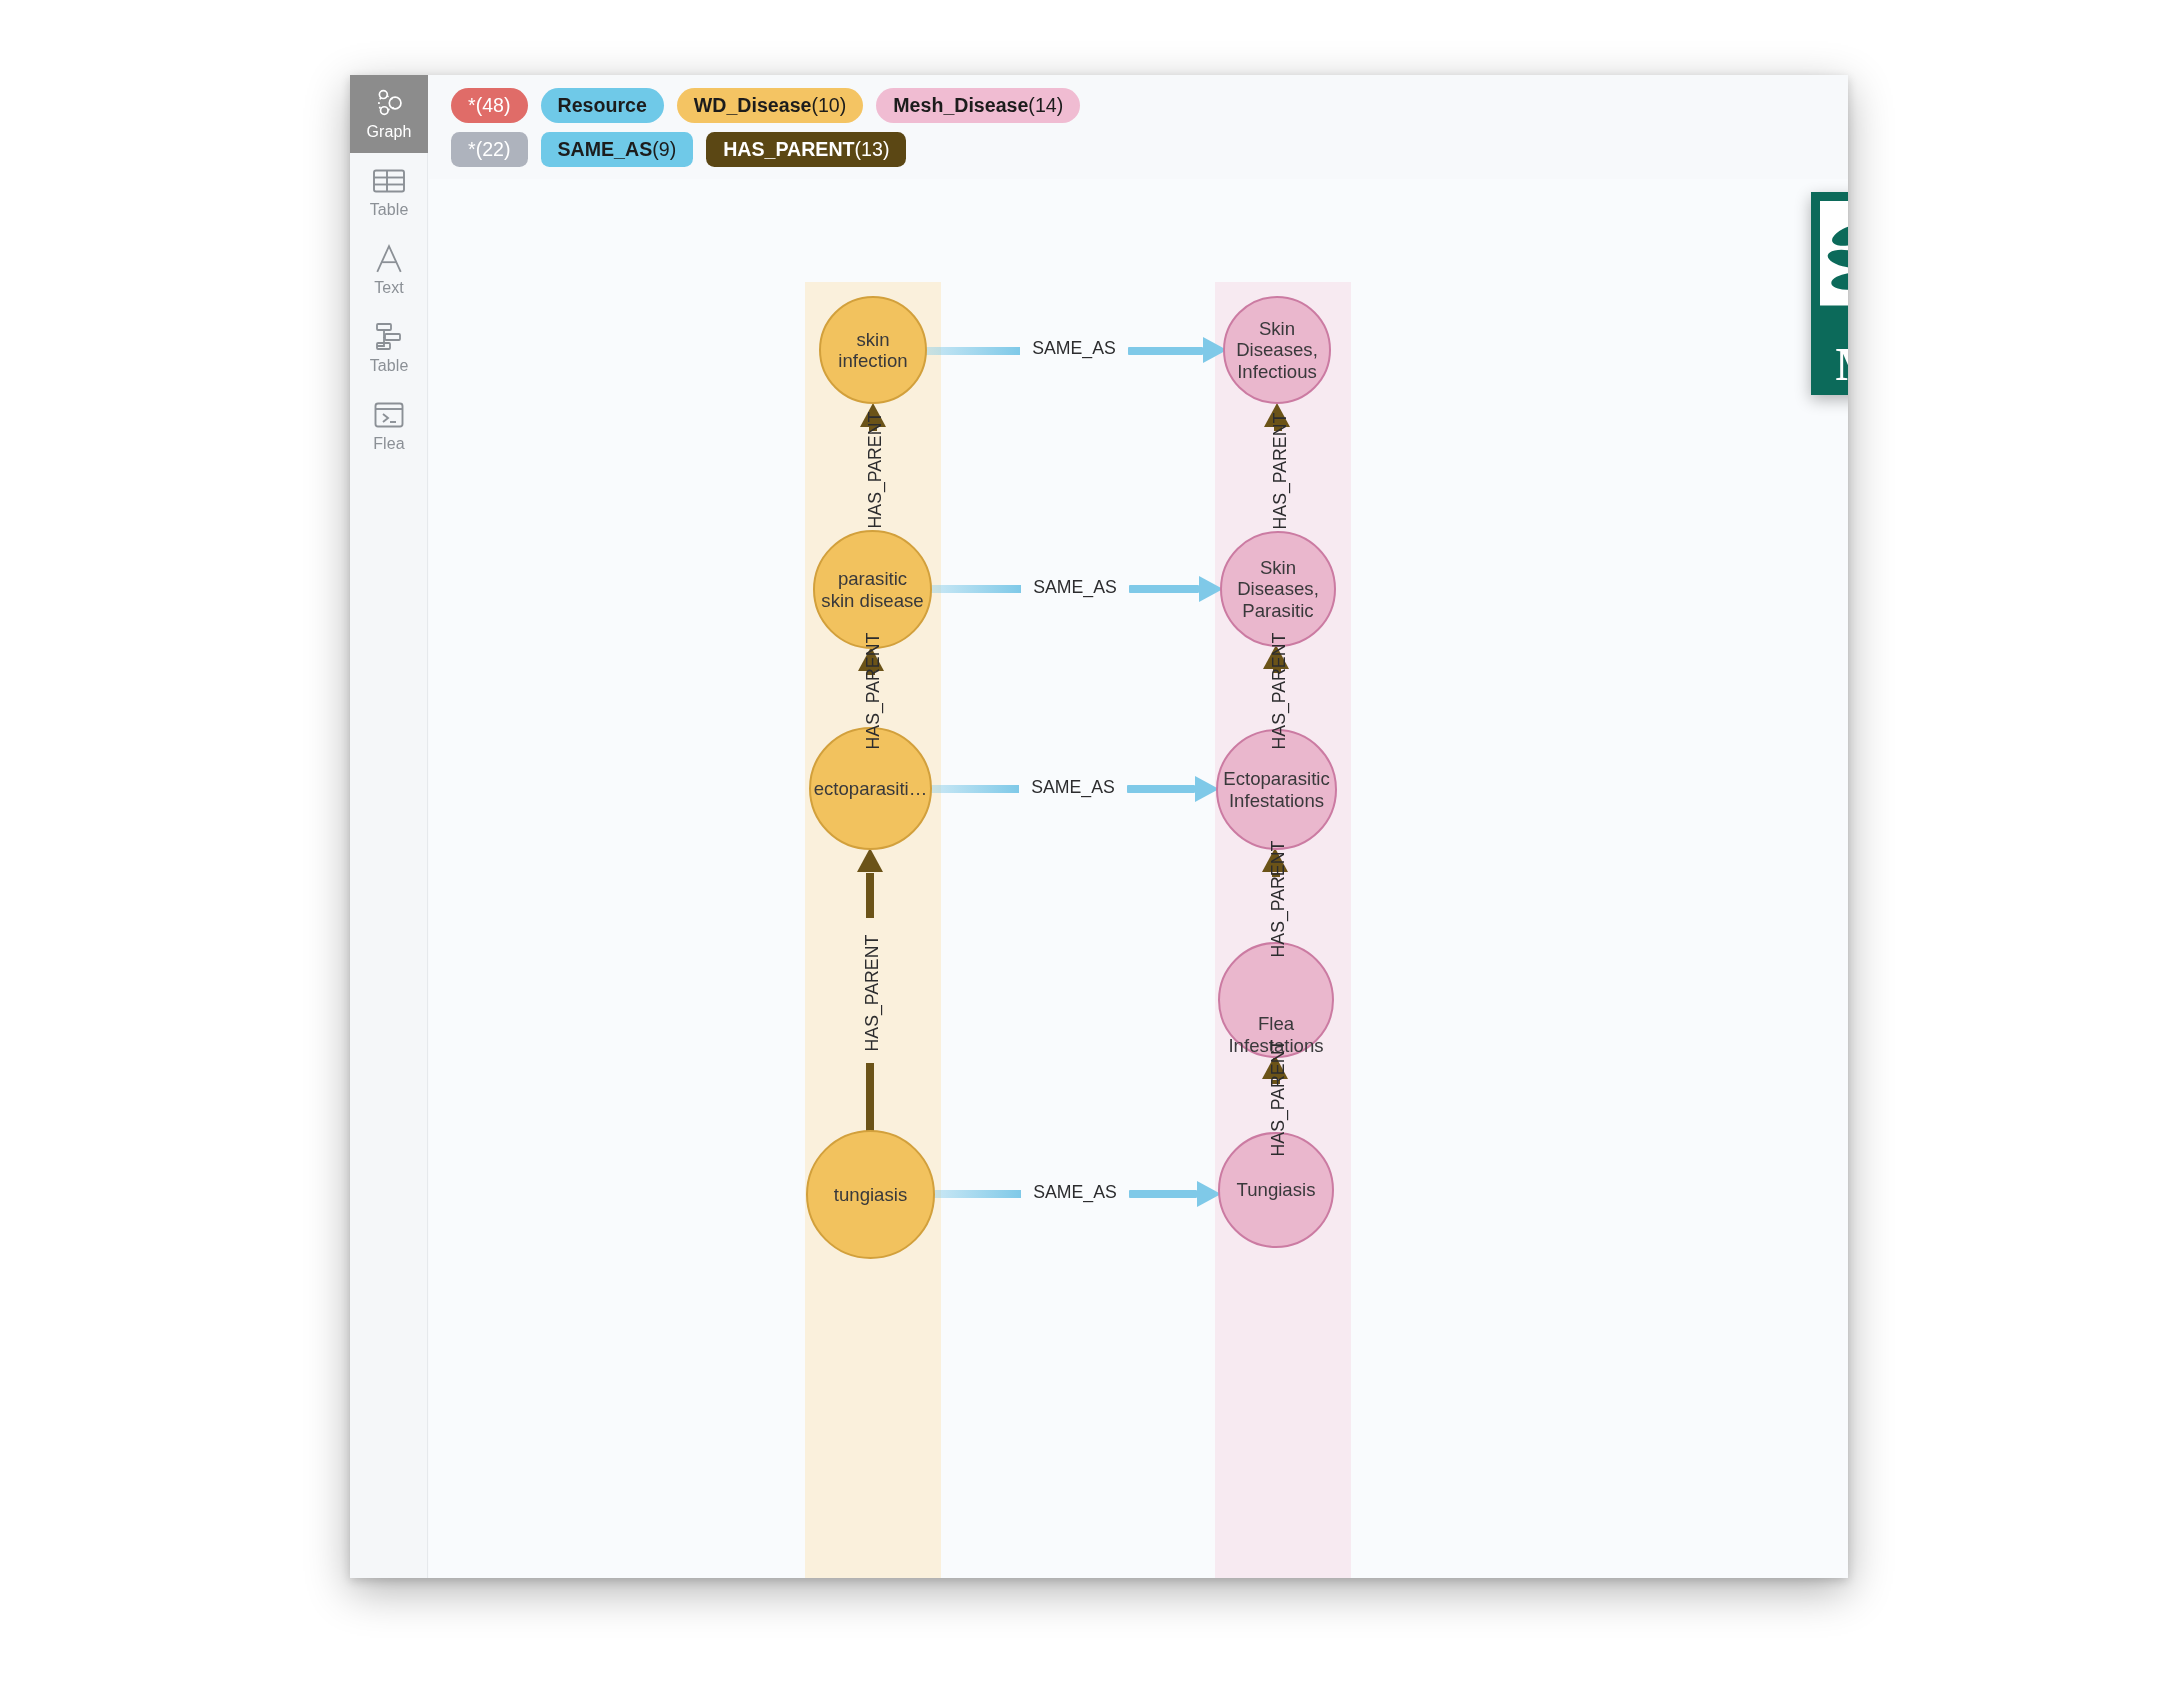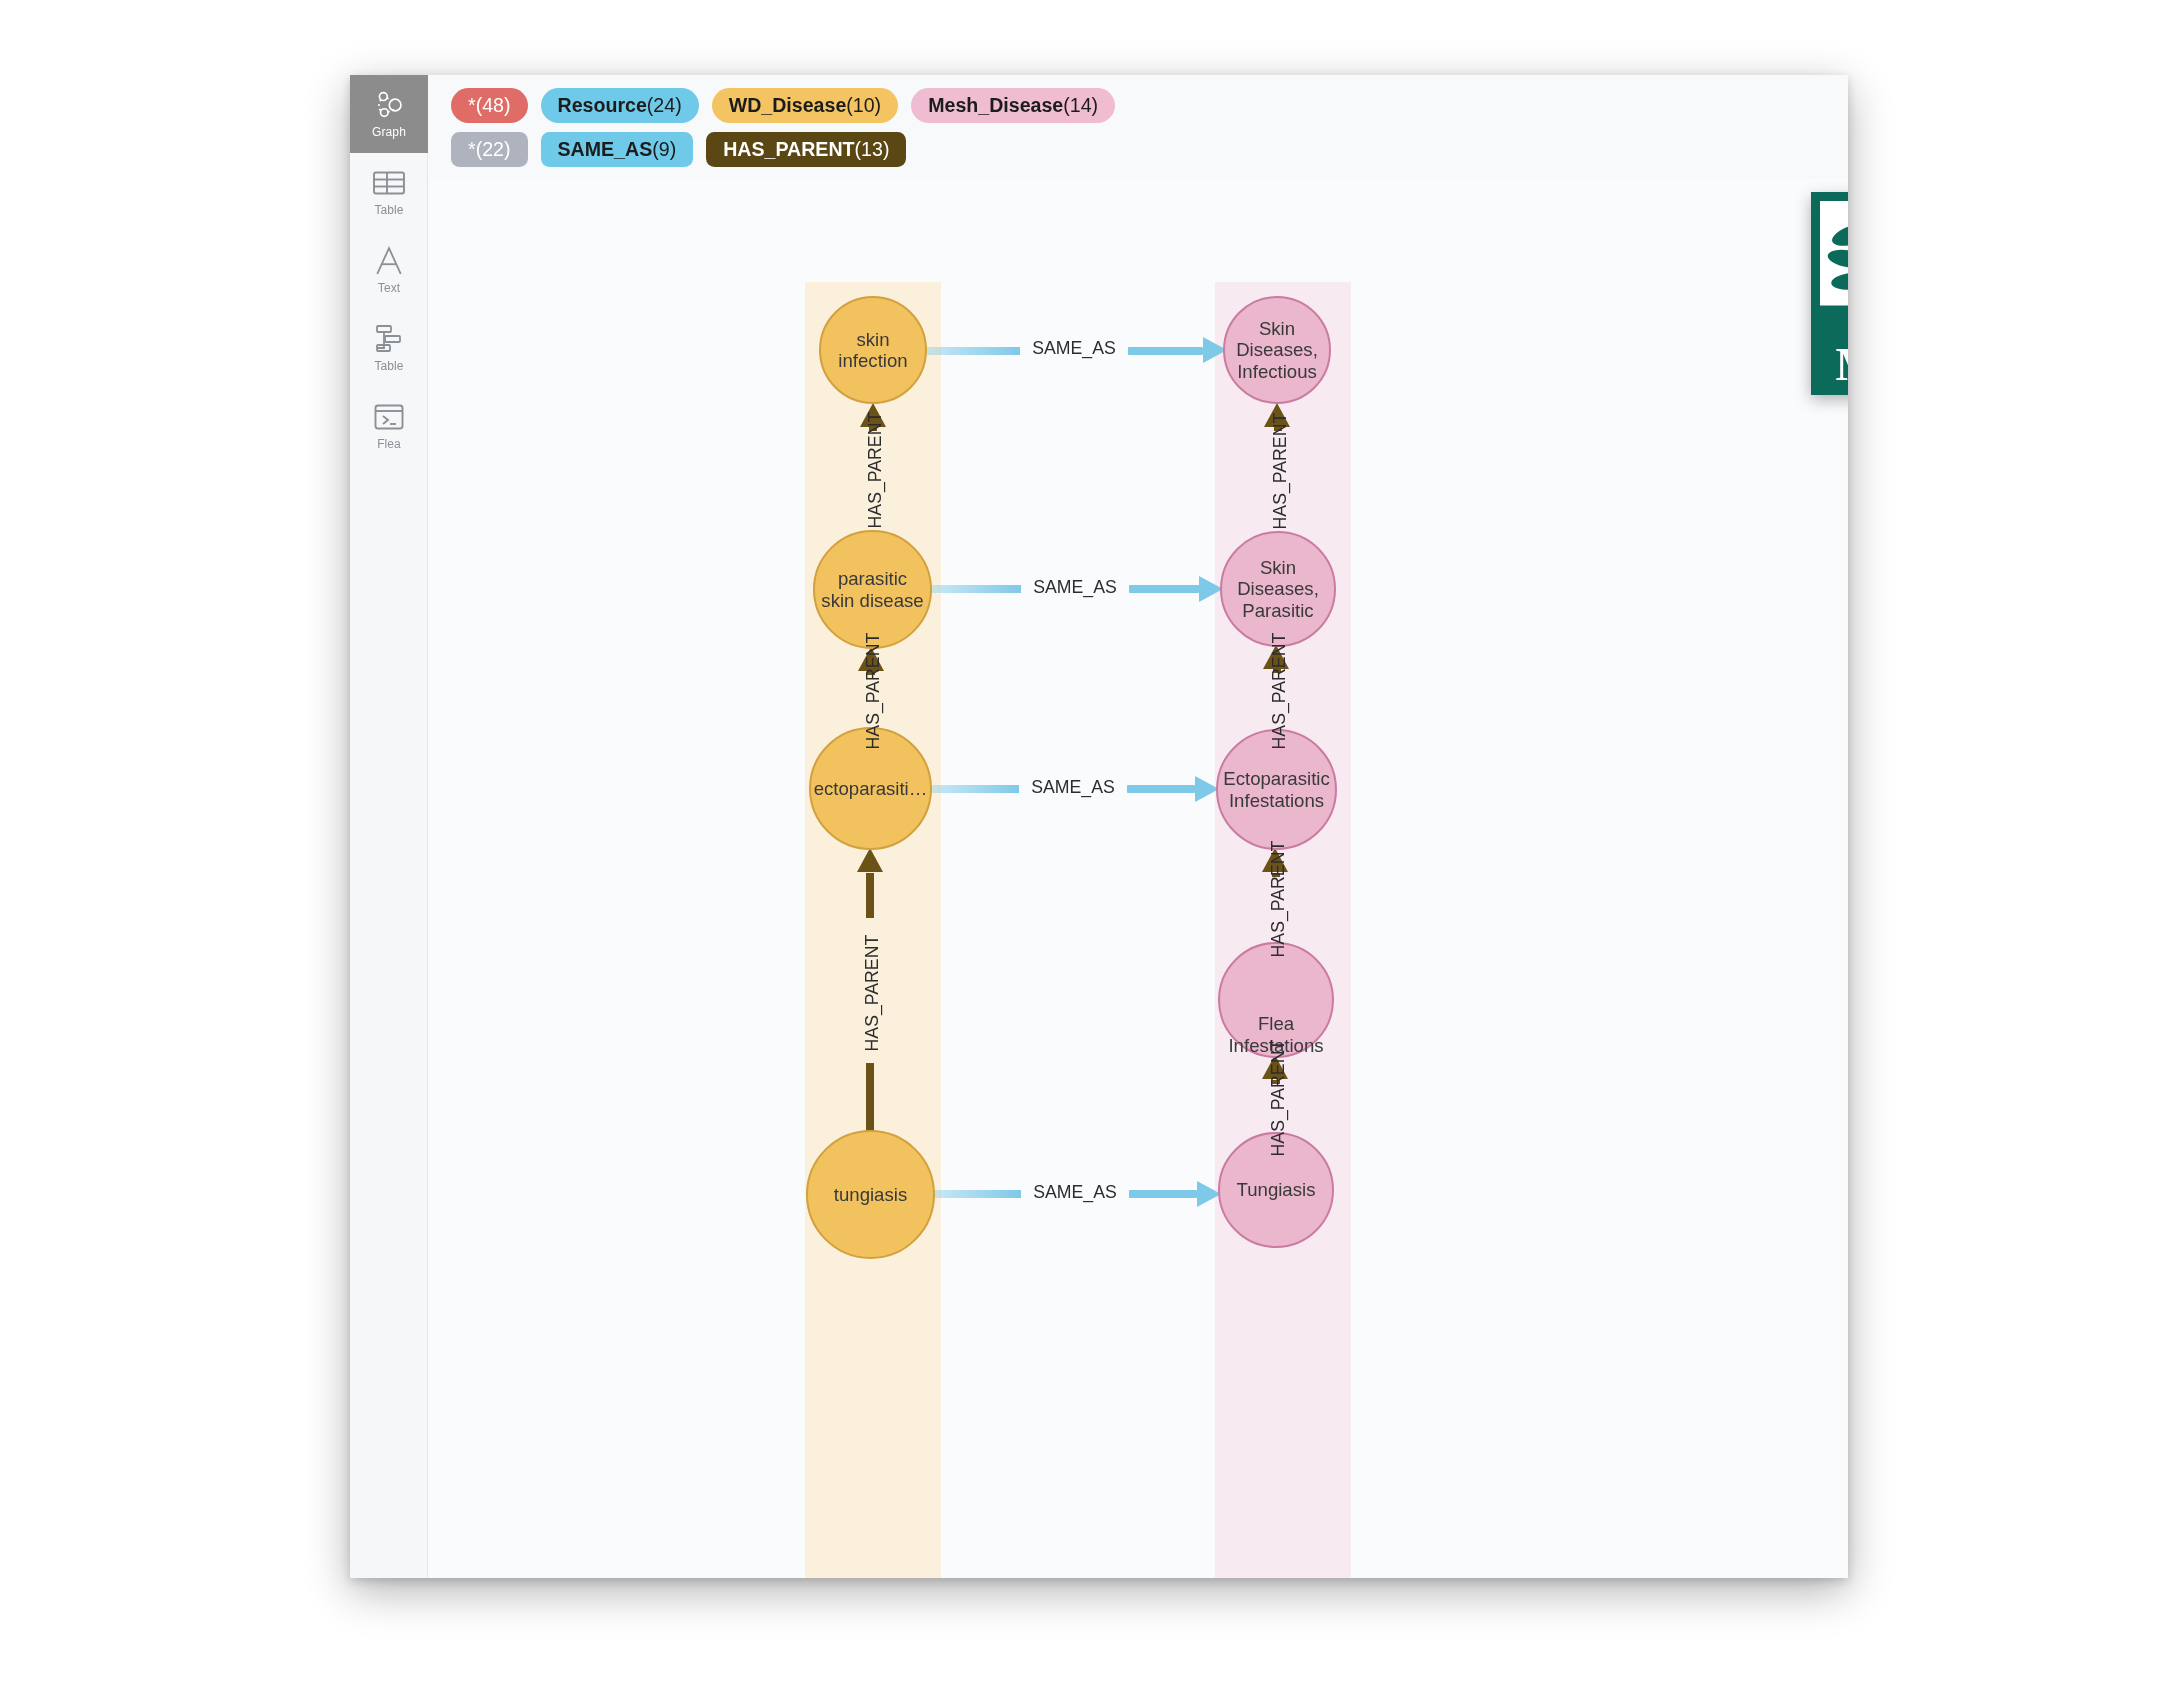--- a/index.html
+++ b/index.html
@@ -60,21 +60,21 @@
   .side-ico {
     display: block;
     height: 32px;
     width: 37px;
     display: flex;
     align-items: center;
     justify-content: center;
   }
   .side-ico svg { display: block; }
   .side-label {
-    font-size: 12px;
+    font-size: 16px;
     margin-top: 4.7px;
     letter-spacing: 0.1px;
   }
 
   
   .legend {
     position: absolute;
     left: 101px;
     top: 13px;
     width: 1352px;
@@ -95,21 +95,21 @@
     line-height: 35px;
     font-size: 19.6px;
     white-space: nowrap;
     cursor: pointer;
     user-select: none;
   }
   .chip .nm { font-weight: bold; }
   .chip .ct { font-weight: normal; }
   .chip.star { background: #e06c68; color: #ffffff; }
   .chip.star .nm { font-weight: normal; }
-  .chip.resource { background: #6fc9e8; color: #1c1c1c; }
+  .chip.resource { background: #6fc9e8; color: #1c1c1c; flex-direction: column; }
   .chip.wd { background: #f4c463; color: #1c1c1c; }
   .chip.mesh { background: #f0bcd2; color: #1c1c1c; }
   .chip.star2 { background: #aeb3bd; color: #ffffff; border-radius: 8.4px; }
   .chip.star2 .nm { font-weight: normal; }
   .chip.sameas { background: #6fc9e8; color: #1c1c1c; border-radius: 8.4px; }
   .chip.hasparent { background: #5b4714; color: #ffffff; border-radius: 8.4px; }
 
   
   .canvas {
     position: absolute;

